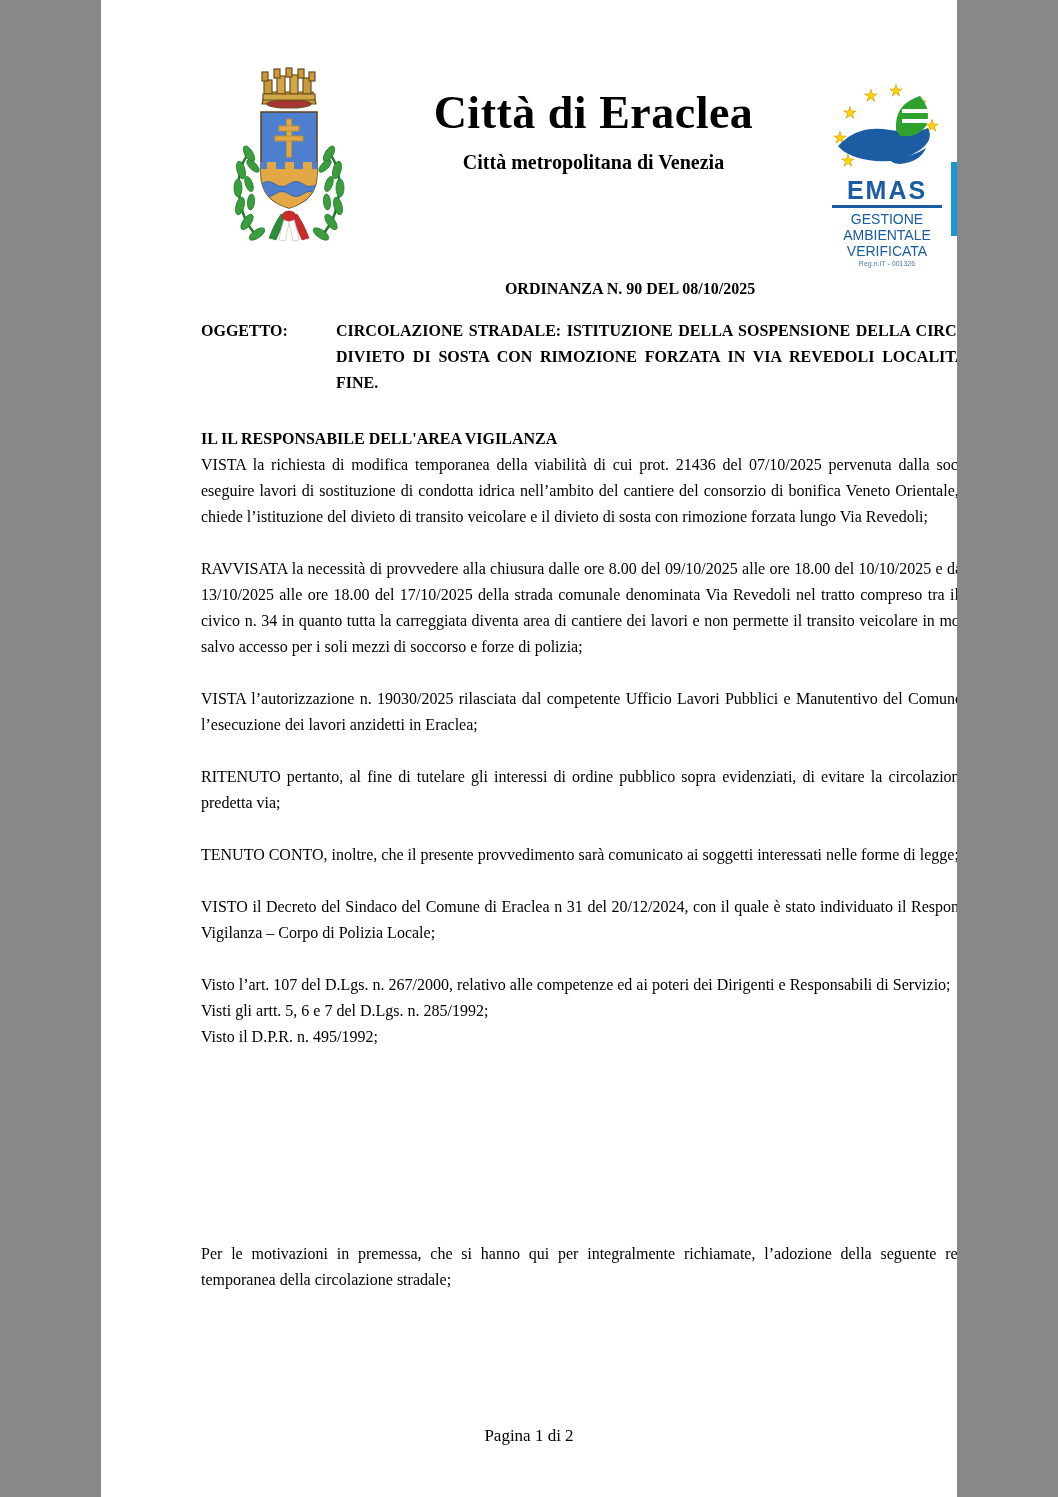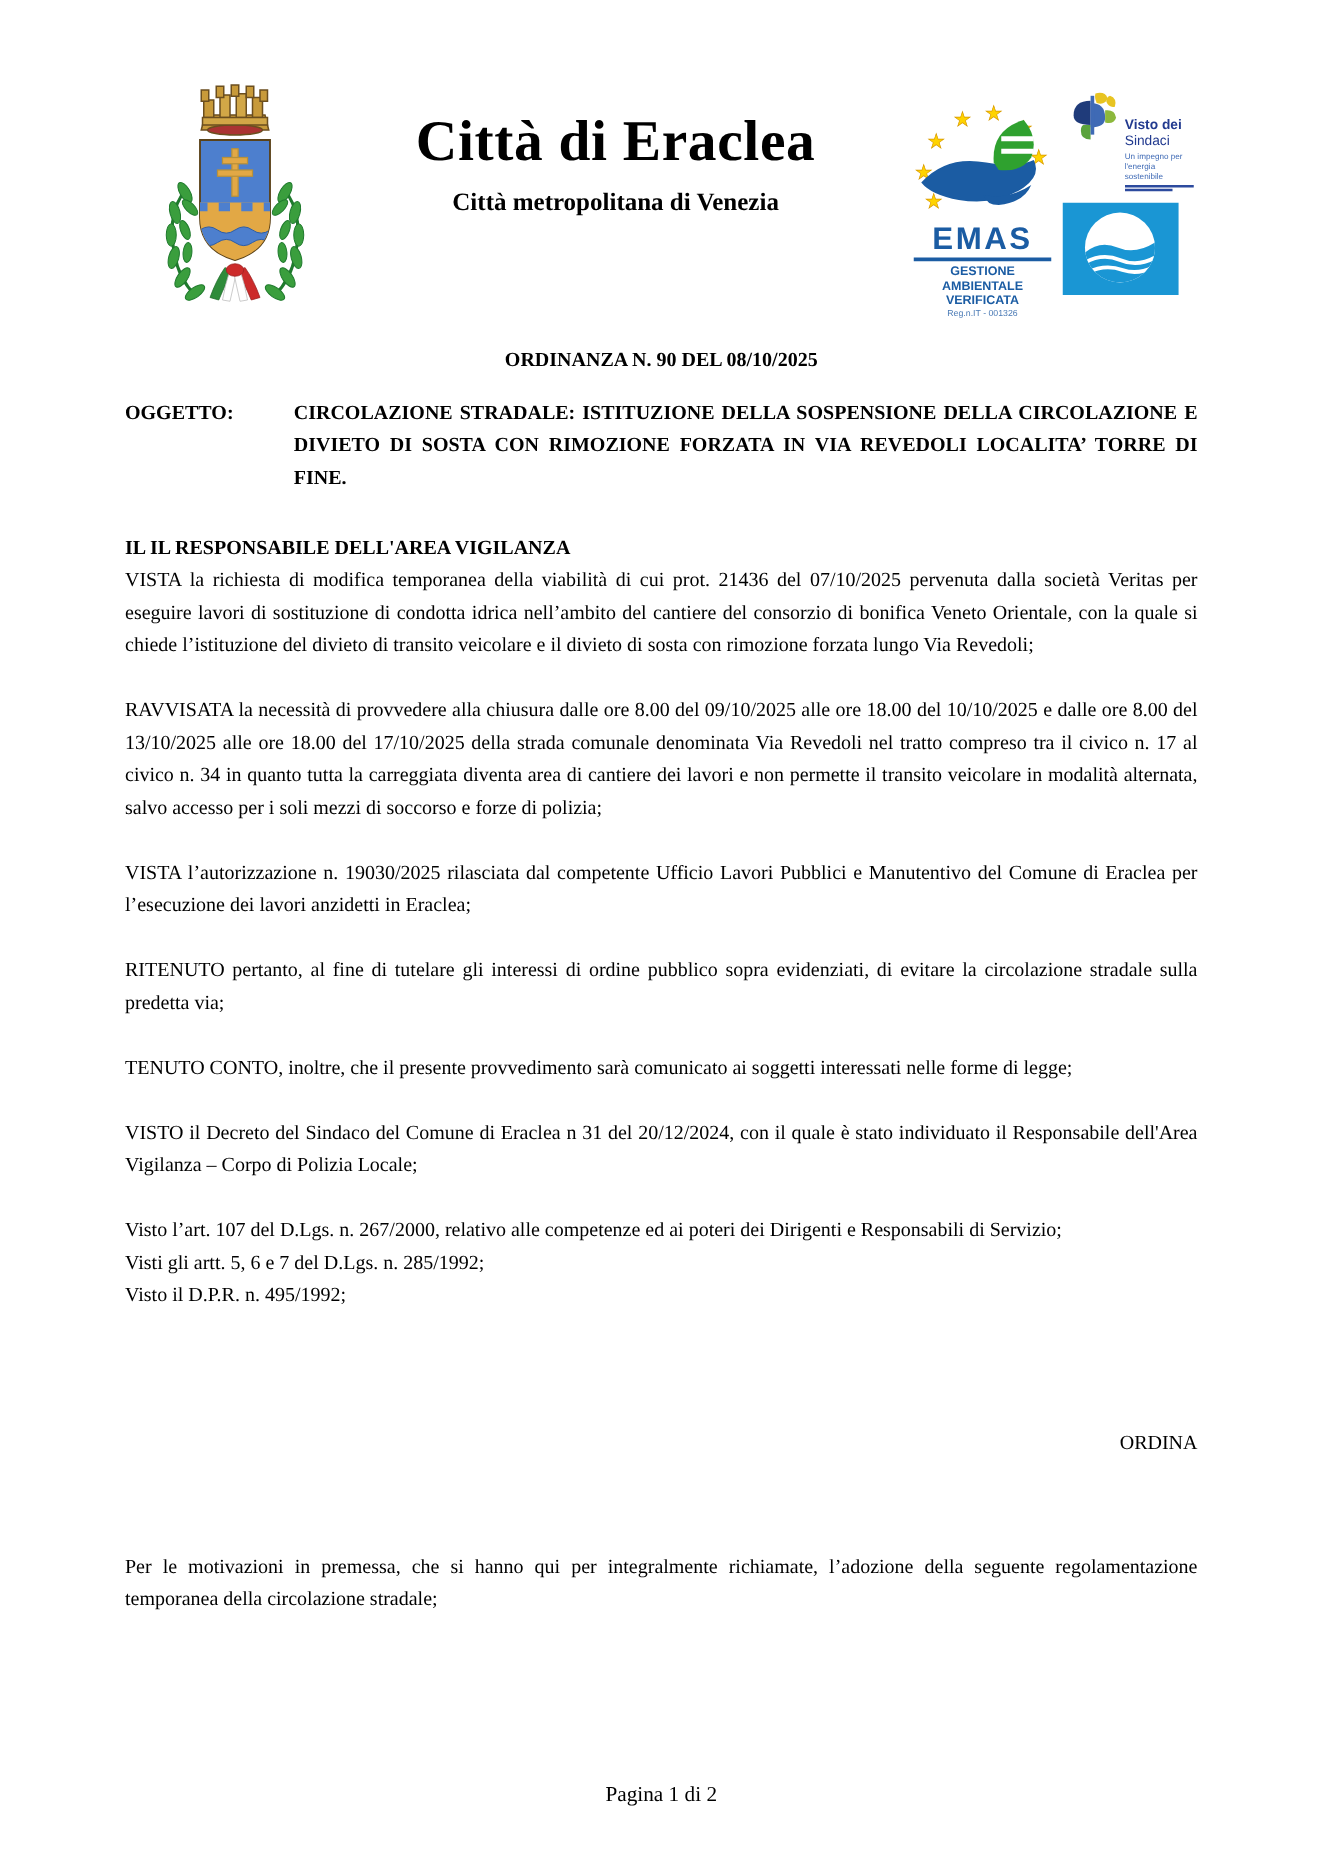--- a/index.html
+++ b/index.html
@@ -1,39 +1,39 @@
 <!DOCTYPE html>
 <html><head>
 <meta charset="utf-8">
 <style>
   * { margin: 0; padding: 0; box-sizing: border-box; }
   html, body { background: #888; }
   .page {
     position: relative;
-    width: 1058px;
+    width: 856px;
     height: 1497px;
     margin: 0 auto;
     background: #ffffff;
     font-family: "Liberation Serif", "DejaVu Serif", serif;
     color: #000;
     overflow: hidden;
   }
 
   
   .header { position: absolute; top: 0; left: 0; right: 0; height: 268px; }
   .coa { position: absolute; left: 128px; top: 66px; width: 120px; height: 190px; }
   .header-center { position: absolute; left: 270px; top: 88px; width: 445px; text-align: center; }
   .city-title { font-size: 46px; font-weight: bold; letter-spacing: 0.5px; line-height: 1.1; }
   .city-subtitle { font-size: 20px; font-weight: bold; margin-top: 12px; }
 
   .logos { position: absolute; left: 727px; top: 68px; width: 230px; height: 185px; }
   .emas-logo { position: absolute; left: 0; top: 0; width: 118px; height: 172px; text-align: center; }
   .emas-word { color: #1b5ca3; font-family: "Liberation Sans", sans-serif; font-weight: bold; font-size: 25px; letter-spacing: 2px; line-height: 1; margin-top: 1px; }
   .emas-rule { height: 3px; background: #1b5ca3; margin: 2px 4px 3px 4px; }
-  .emas-line1 { color: #1b5ca3; font-family: "Liberation Sans", sans-serif; font-weight: bold; font-size: 10px; line-height: 1.15; }
+  .emas-line1 { color: #1b5ca3; font-family: "Liberation Sans", sans-serif; font-weight: normal; font-size: 14px; line-height: 1.15; }
   .emas-reg { color: #4a7ab5; font-family: "Liberation Sans", sans-serif; font-size: 7px; margin-top: 1px; }
 
   .patto-logo { position: absolute; left: 128px; top: 4px; width: 100px; height: 82px; font-family: "Liberation Sans", sans-serif; }
   .patto-row { display: flex; gap: 4px; }
   .patto-text { padding-top: 22px; }
   .patto-name { color: #223a8f; font-size: 11px; line-height: 1.15; }
   .patto-name b { font-weight: bold; }
   .patto-tag { color: #3f6ab5; font-size: 6.5px; line-height: 1.2; margin-top: 3px; }
   .patto-bars { margin-top: 2px; }
   .patto-bar { height: 2px; background: #2c4a9e; margin-top: 1px; }

